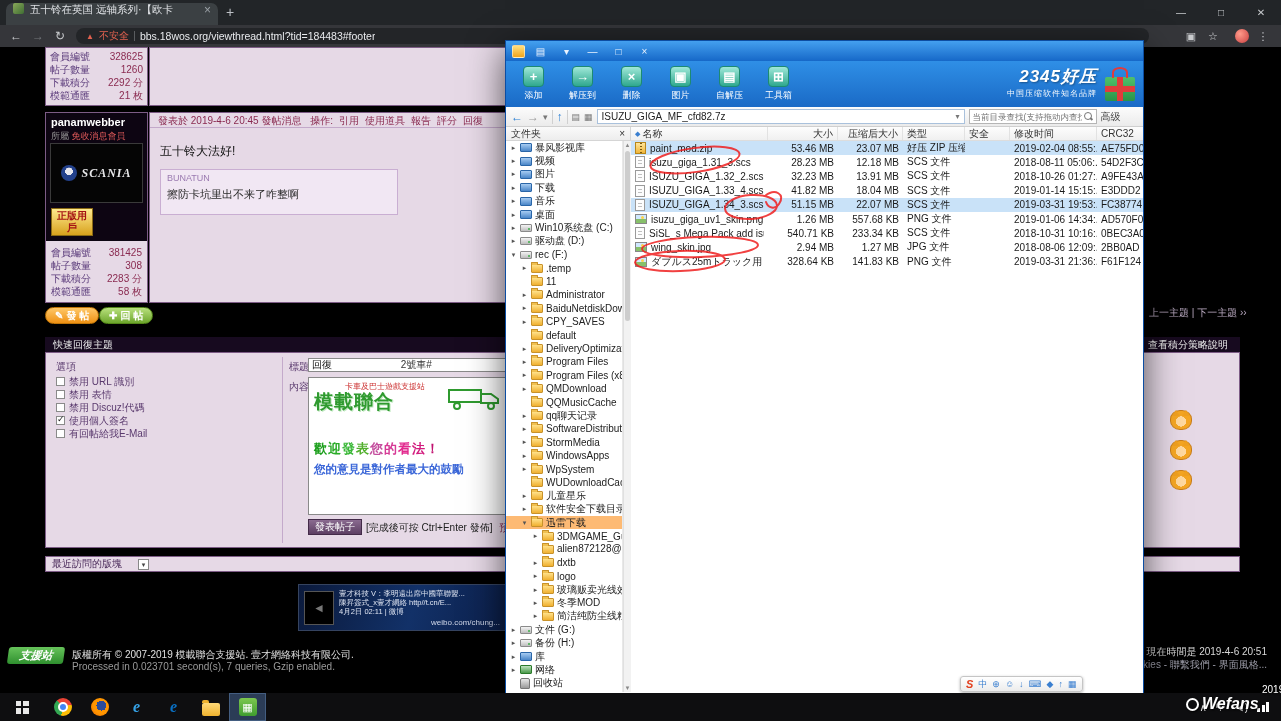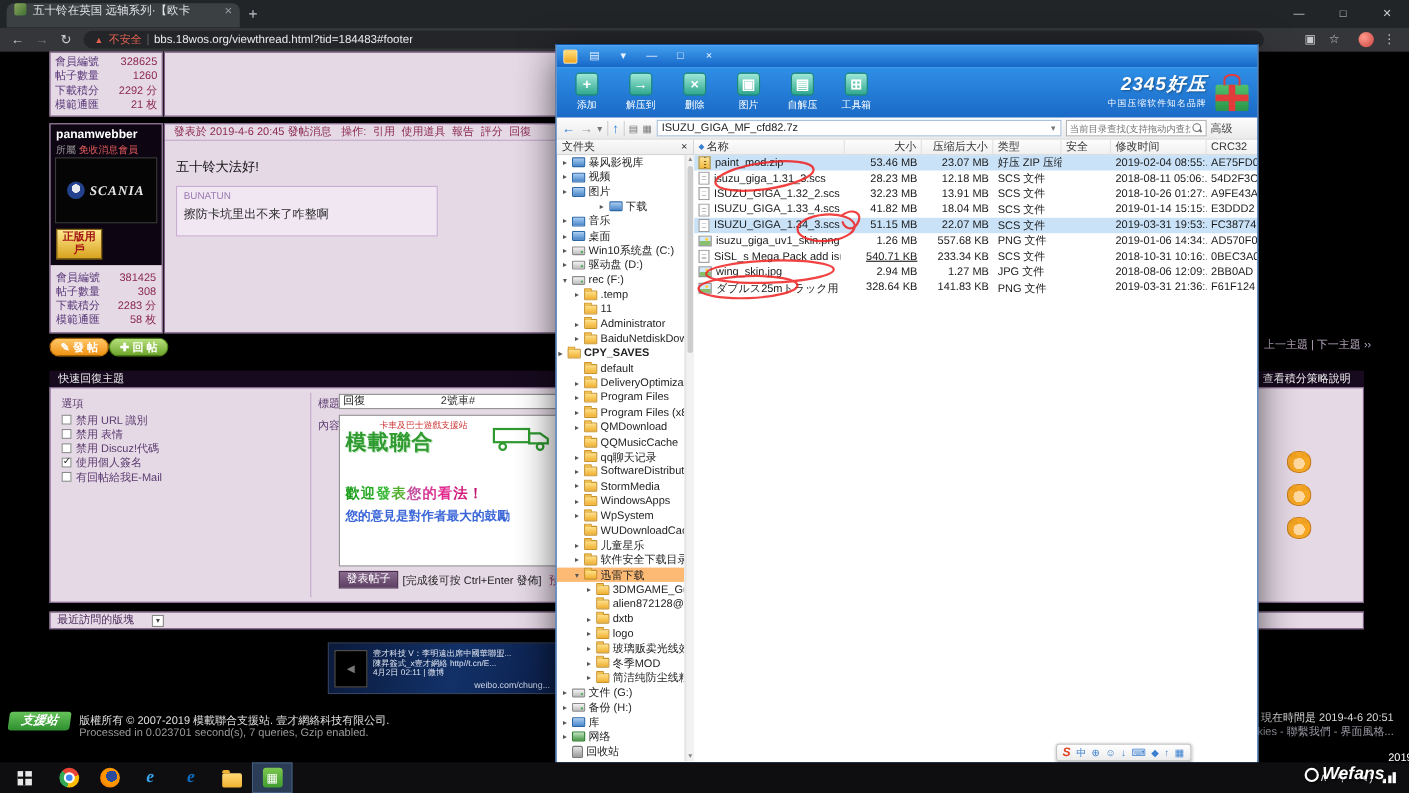--- a/index.html
+++ b/index.html
@@ -467,21 +467,21 @@
         <div class="tnode" style="padding-left: 4px;">
           <div class="tarrow">▸</div>
           <div class="tico i-lib"></div>
           <div class="tlabel">视频</div>
         </div>
         <div class="tnode" style="padding-left: 4px;">
           <div class="tarrow">▸</div>
           <div class="tico i-lib"></div>
           <div class="tlabel">图片</div>
         </div>
-        <div class="tnode" style="padding-left: 4px; justify-content: center;">
+        <div class="tnode" style="padding-left: 4px;">
           <div class="tarrow">▸</div>
           <div class="tico i-lib"></div>
           <div class="tlabel">下载</div>
         </div>
         <div class="tnode" style="padding-left: 4px;">
           <div class="tarrow">▸</div>
           <div class="tico i-lib"></div>
           <div class="tlabel">音乐</div>
         </div>
         <div class="tnode" style="padding-left: 4px;">
@@ -517,21 +517,21 @@
         <div class="tnode" style="padding-left: 15px;">
           <div class="tarrow">▸</div>
           <div class="tico i-folder"></div>
           <div class="tlabel">Administrator</div>
         </div>
         <div class="tnode" style="padding-left: 15px;">
           <div class="tarrow">▸</div>
           <div class="tico i-folder"></div>
           <div class="tlabel">BaiduNetdiskDownl...</div>
         </div>
-        <div class="tnode" style=" font-weight: bold;">
+        <div class="tnode" style="padding-left: 15px;">
           <div class="tarrow">▸</div>
           <div class="tico i-folder"></div>
           <div class="tlabel">CPY_SAVES</div>
         </div>
         <div class="tnode" style="padding-left: 15px;">
           <div class="tarrow"></div>
           <div class="tico i-folder"></div>
           <div class="tlabel">default</div>
         </div>
         <div class="tnode" style="padding-left: 15px;">
@@ -765,21 +765,21 @@
           <div class="fcell" style="width: 62px;">PNG 文件</div>
           <div class="fcell" style="width: 45px;"></div>
           <div class="fcell" style="width: 87px;">2019-01-06 14:34:...</div>
           <div class="fcell" style="width: 72px;">AD570F0</div>
         </div>
         <div class="frow">
           <div class="fcell fname" style="width: 137px;">
             <div class="fico f-scs"></div>
             <div class="fntext">SiSL_s Mega Pack add isuzu...</div>
           </div>
-          <div class="fcell ra" style="width: 70px; text-decoration: underline;">540.71 KB</div>
+          <div class="fcell ra" style="width: 70px;">540.71 KB</div>
           <div class="fcell ra" style="width: 65px;">233.34 KB</div>
           <div class="fcell" style="width: 62px;">SCS 文件</div>
           <div class="fcell" style="width: 45px;"></div>
           <div class="fcell" style="width: 87px;">2018-10-31 10:16:...</div>
           <div class="fcell" style="width: 72px;">0BEC3A0</div>
         </div>
         <div class="frow">
           <div class="fcell fname" style="width: 137px;">
             <div class="fico f-jpg"></div>
             <div class="fntext">wing_skin.jpg</div>

